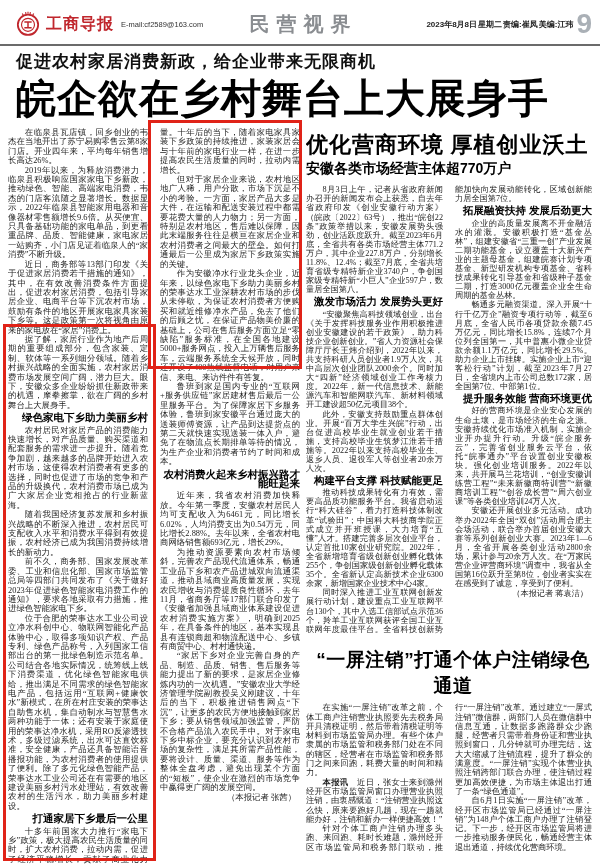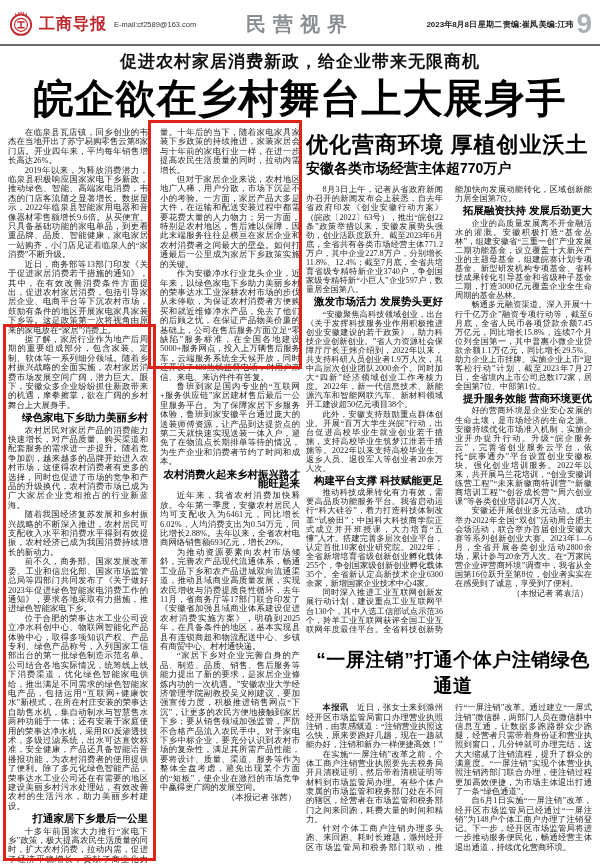--- a/index.html
+++ b/index.html
@@ -1,31 +1,31 @@
 <!DOCTYPE html>
 <html><head>
 <meta charset="utf-8">
 <style>
   html,body{margin:0;padding:0;background:#e8e8e8;}
   .page{position:relative;width:600px;height:868px;background:#ffffff;margin:0 auto;overflow:hidden;
         font-family:"Liberation Serif","DejaVu Serif",serif;color:#1d1d1d;}
   
   .masthead{position:absolute;top:0;left:0;right:0;height:46px;display:flex;align-items:center;
-            padding:4px 8px 0 8px;border-bottom:2.5px solid #6b6b6b;box-sizing:border-box;}
+            padding:4px 8px 0 15px;border-bottom:2.5px solid #6b6b6b;box-sizing:border-box;}
   .mh-left{display:flex;align-items:center;gap:5px;flex:1;}
   .logo-svg{width:26px;height:26px;display:block;}
   .paper-name{font-family:"Liberation Sans","DejaVu Sans",sans-serif;font-weight:900;font-size:16px;color:#c0272d;letter-spacing:1px;}
   .email{font-family:"Liberation Sans","DejaVu Sans",sans-serif;font-size:7.5px;color:#333;margin-left:2px;}
   .mh-center{flex:0 0 auto;font-family:"Liberation Sans","DejaVu Sans",sans-serif;font-weight:900;
              font-size:20px;color:#8a8d91;letter-spacing:7px;}
   .mh-right{flex:1;display:flex;justify-content:flex-end;align-items:center;gap:1px;
             font-family:"Liberation Sans","DejaVu Sans",sans-serif;font-size:8px;font-weight:700;color:#222;}
   .pageno{font-size:28px;font-weight:900;color:#aab0b6;line-height:1;margin-left:2px;}
   
-  .headline{position:absolute;top:50px;left:0;right:0;text-align:center;
+  .headline{position:absolute;top:50px;left:16px;right:0;
             font-family:"Liberation Sans","DejaVu Sans",sans-serif;}
   .kicker{font-size:17px;font-weight:800;color:#111;letter-spacing:1px;}
   .main-title{margin:3px 0 0 0;font-size:40px;font-weight:900;color:#000;letter-spacing:1px;line-height:1.1;}
   
   .left-art{position:absolute;left:8px;top:128px;width:292px;height:737px;overflow:hidden;}
   .right-region{position:absolute;left:306px;top:128px;width:286px;height:737px;overflow:hidden;}
   .cols{column-gap:12px;column-fill:auto;}
   .cols-main{column-count:2;height:737px;font-size:8.4px;line-height:9.4px;}
   .a2-body{column-count:2;height:452px;font-size:8.2px;line-height:9.1px;}
   .a3-body{column-count:2;height:152px;font-size:8.3px;line-height:9.3px;margin-top:4px;}
@@ -90,21 +90,21 @@
         <p class="para">前不久，商务部、国家发展改革委、工业和信息化部、国家市场监管总局等四部门共同发布了《关于做好2023年促进绿色智能家电消费工作的通知》，要求各地采取有力措施，推进绿色智能家电下乡。</p>
         <p class="para">位于合肥的荣事达水工业公司设立净水科创中心、物联网智能化产品体验中心，取得多项知识产权、产品专利、绿色产品称号，入列国家工信部出台的第一批绿色制造示范名单。公司结合各地实际情况，统筹线上线下消费渠道，优化绿色智能家电供给，推出满足不同需求的绿色智能家电产品，包括运用“互联网+健康饮水”新模式，在所在村庄安装的荣事达自助售水机，集自动制水与智慧售水两种功能于一体；还有安装于家庭使用的荣事达净水机，采用RO反渗透技术，多级过滤系统，出水可达直饮标准，安全健康，产品还具备智能语音播报功能，为农村消费者的使用提供了便利。除了多元化绿色智能产品，荣事达水工业公司还在有需要的地区建设美丽乡村污水处理站，有效改善农村的生活污水，助力美丽乡村建设。</p>
         <h3 class="subhead">打通家居下乡最后一公里</h3>
         <p class="para">十多年前国家大力推行“家电下乡”政策，极大提高农民生活质量的同时，扩大农村消费，拉动内需，促进了经济平稳增长，贡献了商业化力量。十年后的当下，随着家电家具家装下乡政策的持续推进，家装家居会与十年前的家电行业一样，在进一步提高农民生活质量的同时，拉动内需增长。</p>
         <p class="para">但对于家居企业来说，农村地区地广人稀，用户分散，市场下沉是不小的考验。一方面，家居产品大多是大件，在运输和配送安装过程中都需要花费大量的人力物力；另一方面，特别是农村地区，售后难以保障，因此末端服务往往是横亘在家居企业和农村消费者之间最大的壁垒。如何打通最后一公里成为家居下乡政策实施的关键。</p>
         <p class="para">作为安徽净水行业龙头企业，近年来，以绿色家电下乡助力美丽乡村的荣事达水工业深耕农村市场的步伐从未停歇，为保证农村消费者方便购买和就近维修净水产品，免去了他们的后顾之忧，在保证产品物美价廉的基础上，公司在售后服务方面立足“零缺陷”服务标准，在全国各地建设5000+服务网点，投入上万辆售后服务车，云端服务系统全天候开放，同时还开设了400热线监督电话，对用户来信、来电、来访件件有答复。</p>
         <p class="para">鲁班到家是国内专业的“互联网+服务供应链”家居建材售后最后一公里服务平台。为了保障家居下乡服务体验，鲁班到家安徽平台通过庞大的送装师傅资源，让产品到达提货点的第二天就快速实现送装一体入户，避免了在物流点长期排单等待的情况，为生产企业和消费者节约了时间和成本。</p>
         <h3 class="subhead">农村消费火起来乡村振兴路才能旺起来</h3>
         <p class="para">近年来，我省农村消费加快释放。今年第一季度，安徽农村居民人均可支配收入为6461元，同比增长6.02%，人均消费支出为0.54万元，同比增长2.88%。去年以来，全省农村电商网络销售额693亿元，增长29%。</p>
         <p class="para">为推动资源要素向农村市场倾斜，完善农产品现代流通体系，畅通工业品下乡和农产品进城双向流通渠道，推动县域商业高质量发展，实现农民增收与消费提质良性循环，去年11月，省商务厅等17部门联合印发了《安徽省加强县域商业体系建设促进农村消费实施方案》，明确到2025年，在具备条件的地区，基本实现县县有连锁商超和物流配送中心、乡镇有商贸中心、村村通快递。</p>
-        <p class="para">“家居下乡对企业完善自身的产品、制造、品质、销售、售后服务等能力提出了新的要求，是家居企业修炼内功的一次机遇。”安徽农业大学经济管理学院副教授吴义刚建议，要加强宣传力度，积极推进销售网点“下沉”，让更多的农民方便地接触到家居下乡；要从销售领域加强监管，严防不合格产品流入农民手中。对于家电下乡中标企业，要充分认识到农村市场的复杂性，满足其所需产品性能，要将设计、质量、渠道、服务等作为整体全盘考虑，避免出现某个方面的“短板”，使企业在激烈的市场竞争中赢得更广阔的发展空间。</p>
+        <p class="para">“家居下乡对企业完善自身的产品、制造、品质、销售、售后服务等能力提出了新的要求，是家居企业修炼内功的一次机遇。”安徽农业大学经济管理学院副教授吴义刚建议，十年后的当下，积极推进销售网点“下沉”，让更多的农民方便地接触到家居下乡；要从销售领域加强监管，严防不合格产品流入农民手中。对于家电下乡中标企业，要充分认识到农村市场的复杂性，满足其所需产品性能，要将设计、质量、渠道、服务等作为整体全盘考虑，避免出现某个方面的“短板”，使企业在激烈的市场竞争中赢得更广阔的发展空间。</p>
         <p class="para byline">（本报记者 张茜）</p>
       </div>
   </section>
 
   <section class="right-region">
     <div class="a2">
       <h2 class="a2-title">优化营商环境 厚植创业沃土</h2>
       <div class="a2-subtitle">安徽各类市场经营主体超770万户</div>
       <div class="cols a2-body">
           <p class="para">8月3日上午，记者从省政府新闻办召开的新闻发布会上获悉，自去年省政府印发《创业安徽行动方案》（皖政〔2022〕63号），推出“皖创22条”政策举措以来，安徽发展势头强劲，创业活跃度跃升。截至2023年6月底，全省共有各类市场经营主体771.2万户，其中企业227.8万户，分别增长11.8%、12.4%；截至7月底，全省共培育省级专精特新企业3740户，争创国家级专精特新“小巨人”企业597户，数量居全国第八。</p>
@@ -119,22 +119,22 @@
           <p class="para">畅通多元融资渠道。深入开展“十行千亿万企”融资专项行动等，截至6月底，全省人民币各项贷款余额7.45万亿元，同比增长15.8%，连续7个月位列全国第一，其中普惠小微企业贷款余额1.1万亿元，同比增长29.5%。助力企业上市挂牌。实施企业上市“迎客松行动”计划，截至2023年7月27日，全省境内上市公司总数172家，居全国第7位、中部第1位。</p>
           <h3 class="subhead">提升服务效能 营商环境更优</h3>
           <p class="para">好的营商环境是企业安心发展的生命土壤，是市场经济的生命之源。安徽持续优化市场准入机制，实施企业开办提升行动。升级“皖企服务云”，完善省创业服务云平台，依托“皖事通办”平台设置创业安徽板块。强化创业培训服务。2022年以来，共开展马兰花培训，“创业安徽训练营工程”“未来新徽商特训营”“新徽商培训工程”“创谷成长营”“周六创业课”等各类创业培训24万人次。</p>
           <p class="para">安徽还开展创业多元活动。成功举办2022年全国“双创”活动周合肥主会场活动，联合举办首届创业安徽大赛等系列创新创业大赛。2023年1—6月，全省开展各类创业活动2800余场，累计参与20余万人次。在“万家民营企业评营商环境”调查中，我省从全国第16位跃升至第8位，创业者实实在在感受到了诚意，享受到了便利。</p>
           <p class="para byline">（本报记者 蒋袁洁）</p>
         </div>
     </div>
     <div class="a3">
       <h2 class="a3-title">“一屏注销”打通个体户注销绿色通道</h2>
       <div class="cols a3-body">
+          <p class="para">在实施“一屏注销”改革之前，个体工商户注销营业执照要先去税务局开具清税证明，然后带着清税证明等材料到市场监管局办理。有些个体户隶属的市场监管和税务部门处在不同的辖区，经营者在市场监管和税务部门之间来回跑，耗费大量的时间和精力。</p>
           <p class="para"><b>本报讯　</b>近日，张女士来到滁州经开区市场监管局窗口办理营业执照注销，由衷感慨道：“注销营业执照这么快，原来要跑好几趟，现在一趟就能办好，注销和新办一样便捷高效！”</p>
-          <p class="para">在实施“一屏注销”改革之前，个体工商户注销营业执照要先去税务局开具清税证明，然后带着清税证明等材料到市场监管局办理。有些个体户隶属的市场监管和税务部门处在不同的辖区，经营者在市场监管和税务部门之间来回跑，耗费大量的时间和精力。</p>
           <p class="para">针对个体工商户注销办理多头跑、来回跑、耗时长难题，滁州经开区市场监管局和税务部门联动，推行“一屏注销”改革。通过建立“一屏式注销”微信群，两部门人员在微信群中信息互通，让数据多跑路群众少跑腿，经营者只需带着身份证和营业执照到窗口，几分钟就可办理完结，这大大缩减了注销流程，提升了群众的满意度。“一屏注销”实现个体营业执照注销跨部门联合办理，使注销过程更加高效便捷，为市场主体退出打通了一条“绿色通道”。</p>
           <p class="para">自6月1日实施“一屏注销”改革，经开区市场监管局已经通过“一屏注销”为148户个体工商户办理了注销登记。下一步，经开区市场监管局将进一步推动服务便民化，畅通经营主体退出通道，持续优化营商环境。</p>
         </div>
     </div>
   </section>
 
   <div class="redbox redbox-left"></div>
   <div class="redbox redbox-right"></div>
 
 </div>

